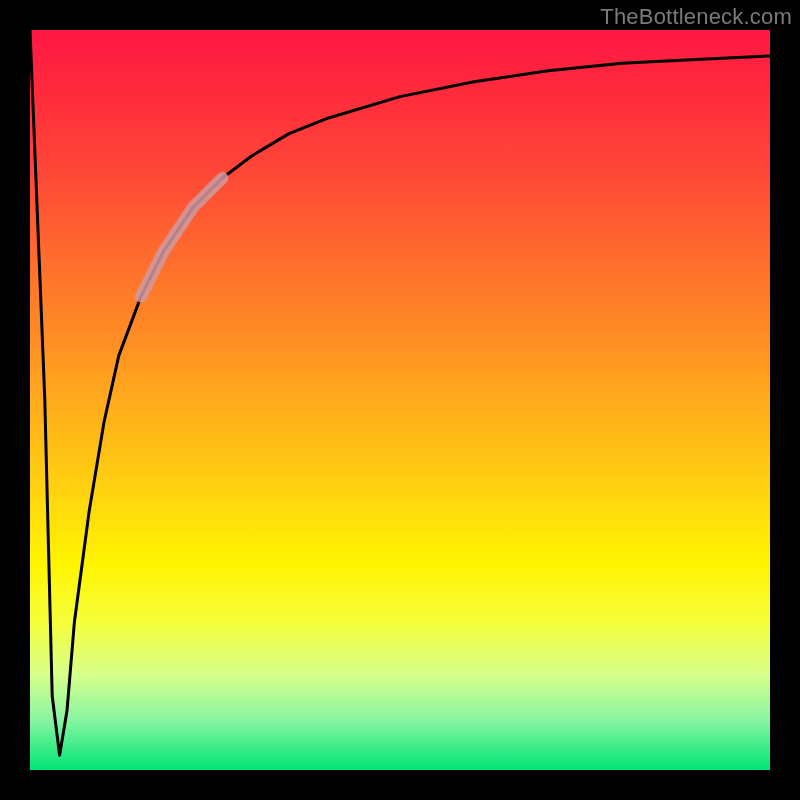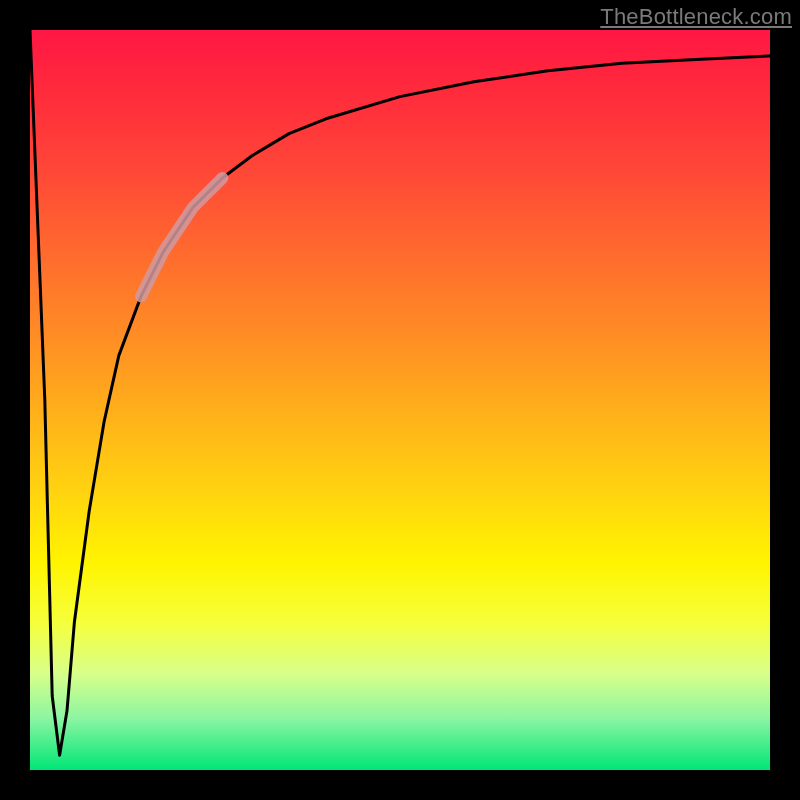--- a/index.html
+++ b/index.html
@@ -42,21 +42,20 @@
   }
   .watermark {
     position: absolute;
     top: 4px;
     right: 8px;
     color: #7a7a7a;
     font-size: 22px;
     font-weight: 500;
     letter-spacing: 0.2px;
     user-select: none;
-    text-decoration: underline;
   }
   svg.curves {
     position: absolute;
     left: 0;
     top: 0;
     width: 740px;
     height: 740px;
     overflow: visible;
   }
 </style>

